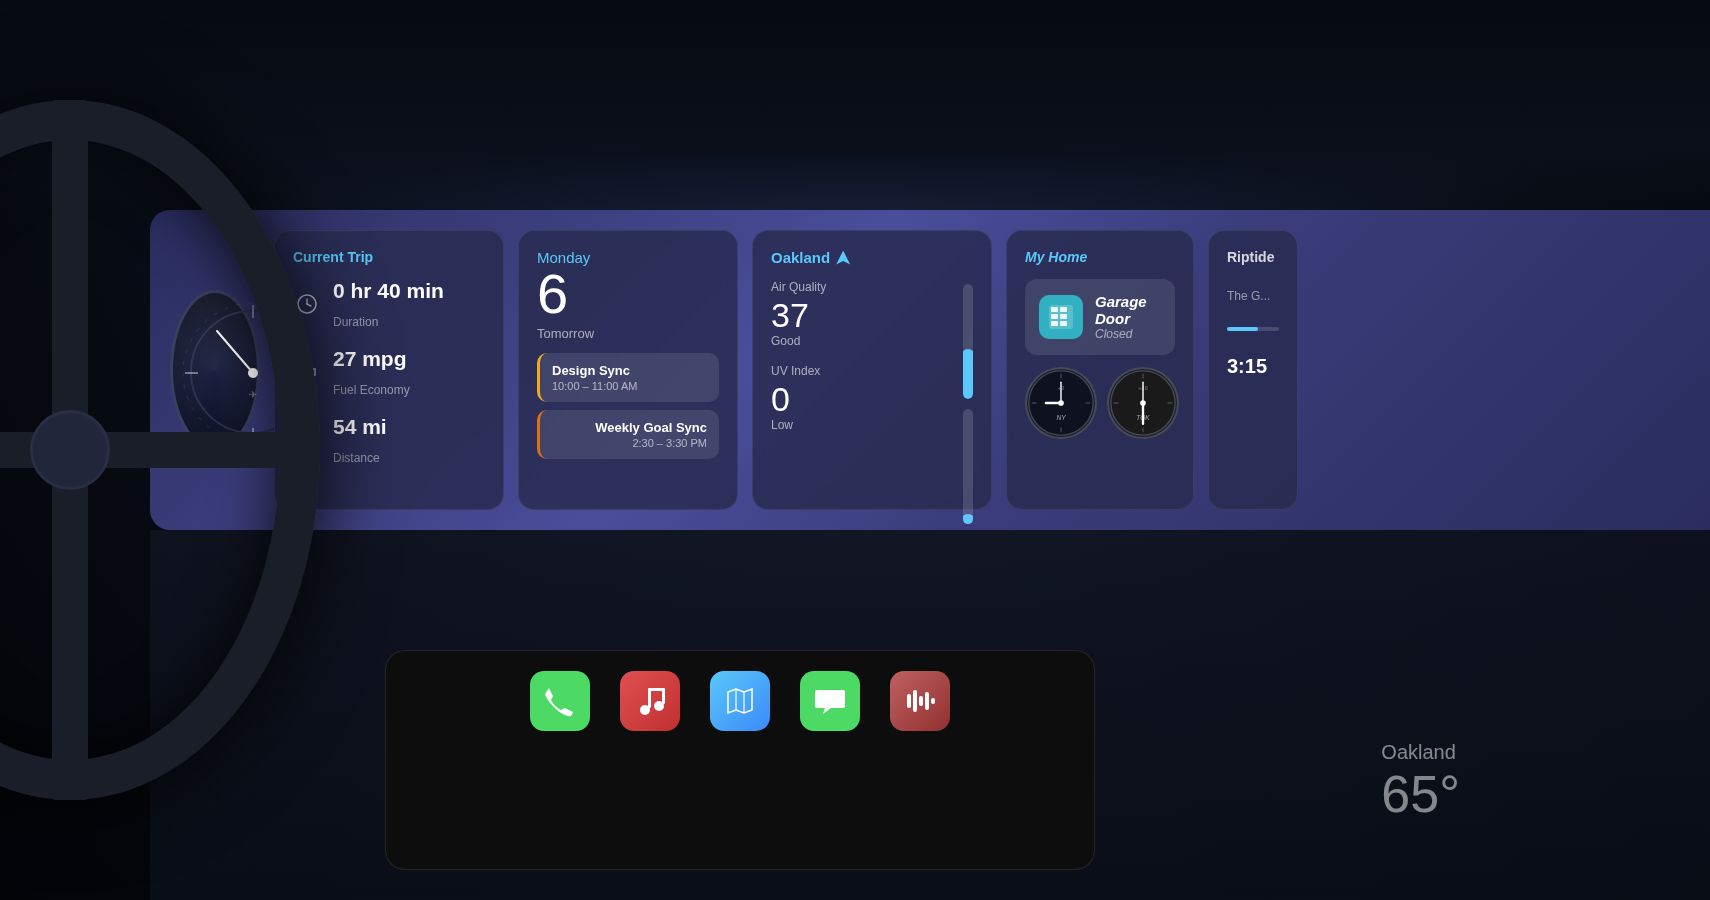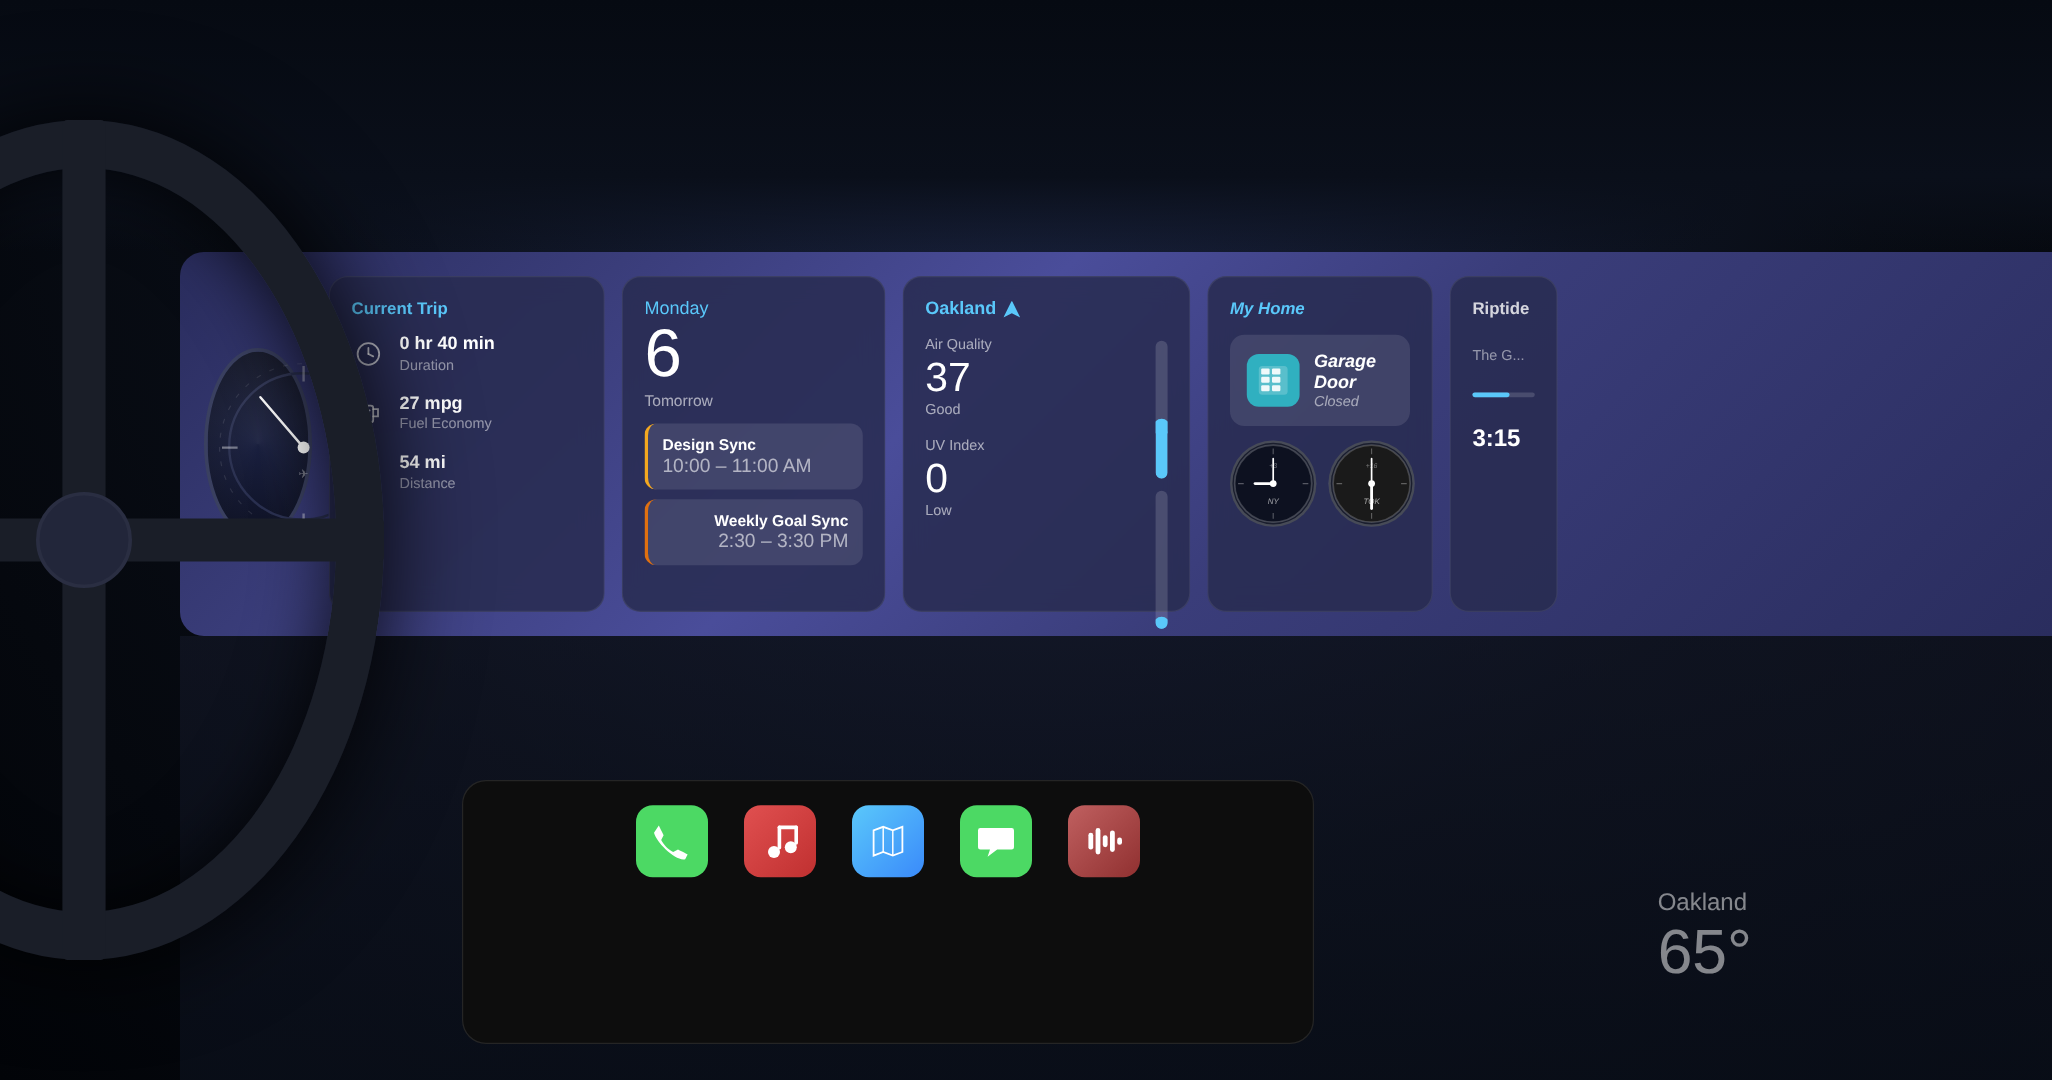--- a/index.html
+++ b/index.html
@@ -108,30 +108,30 @@
       height: 28px;
       display: flex;
       align-items: center;
       justify-content: center;
       color: rgba(255,255,255,0.7);
       font-size: 18px;
       flex-shrink: 0;
     }
 
     .trip-value {
-      font-size: 15px;
+      font-size: 21px;
       font-weight: 600;
       color: white;
       line-height: 1.1;
     }
 
     .trip-label {
       font-size: 12px;
       color: rgba(255,255,255,0.5);
-      margin-top: 1px;
+      margin-top: 13px;
     }
 
     
     .calendar-card {
       width: 220px;
     }
 
     .cal-day-label {
       font-size: 15px;
       color: #5ac8fa;
@@ -164,21 +164,21 @@
     .cal-event.yellow { border-left-color: #f4a820; }
     .cal-event.orange { border-left-color: #e07010; text-align: right; }
 
     .cal-event-name {
       font-size: 13px;
       font-weight: 600;
       color: white;
     }
 
     .cal-event-time {
-      font-size: 16px;
+      font-size: 11px;
       color: rgba(255,255,255,0.6);
       margin-top: 2px;
     }
 
     
     .weather-card {
       width: 240px;
     }
 
     .weather-title {

